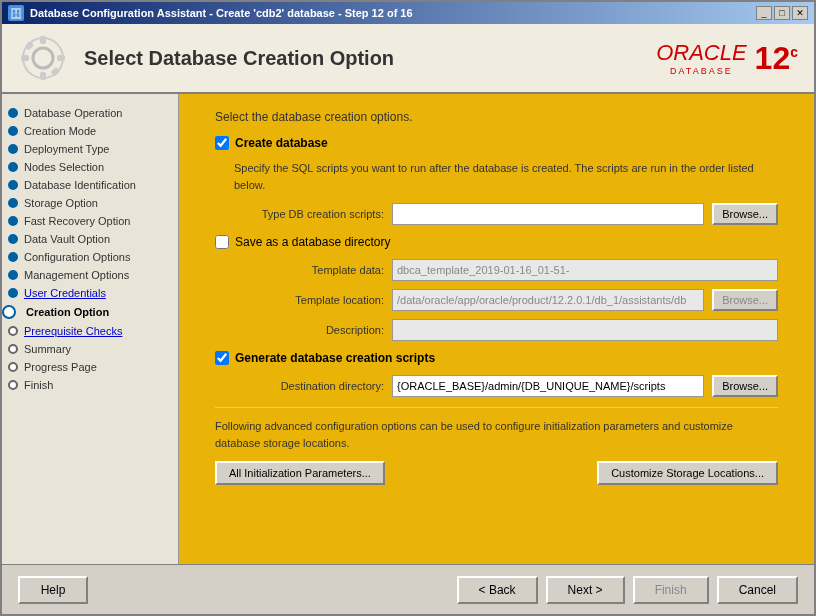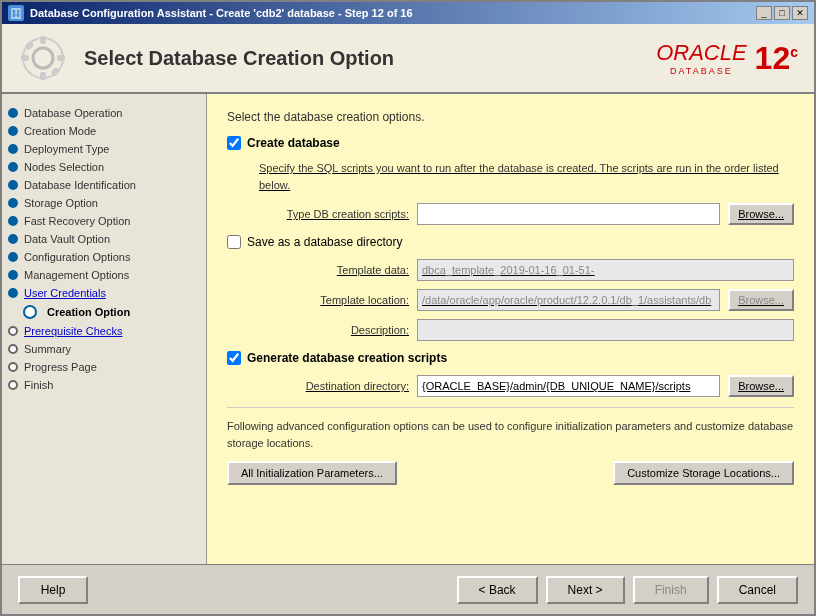--- a/index.html
+++ b/index.html
@@ -109,21 +109,21 @@
     .gear-icon {
       width: 50px;
       height: 50px;
     }
     .content {
       display: flex;
       flex: 1;
       overflow: hidden;
     }
     .sidebar {
-      width: 205px;
+      width: 177px;
       background: #e8e4d8;
       border-right: 1px solid #999;
       padding: 10px 0;
       flex-shrink: 0;
       overflow-y: auto;
     }
     .sidebar-item {
       padding: 3px 8px 3px 20px;
       font-size: 11px;
       color: #333;
@@ -149,22 +149,22 @@
       background: white;
       flex-shrink: 0;
       margin-left: -14px;
     }
     .sidebar-dot.filled {
       background: #0060a0;
       border-color: #0060a0;
     }
     .main-content {
       flex: 1;
-      padding: 16px 20px;
-      background: #fef9c3;
+      padding: 16px 36px;
+      background: #eab308;
       overflow-y: auto;
     }
     .section-title {
       font-size: 12px;
       margin-bottom: 12px;
       color: #333;
     }
     .checkbox-row {
       display: flex;
       align-items: center;
@@ -173,23 +173,22 @@
     }
     .checkbox-row input[type="checkbox"] {
       width: 14px;
       height: 14px;
     }
     .checkbox-label {
       font-size: 12px;
       font-weight: bold;
     }
     .indent-block {
-      margin-left: 32px;
+      margin-left: 19px;
       margin-bottom: 10px;
-      text-decoration: underline;
     }
     .description-text {
       font-size: 11px;
       color: #333;
       margin-bottom: 10px;
       line-height: 1.5;
     }
     .form-row {
       display: flex;
       align-items: center;
@@ -360,21 +359,21 @@
         <span>Configuration Options</span>
       </div>
       <div class="sidebar-item">
         <span class="sidebar-dot filled"></span>
         <span>Management Options</span>
       </div>
       <div class="sidebar-item link">
         <span class="sidebar-dot filled"></span>
         <span>User Credentials</span>
       </div>
-      <div class="sidebar-item current" style="padding-left:21px;">
+      <div class="sidebar-item current" style="padding-left:0;">
         <span style="width:14px;height:14px;border-radius:50%;border:2px solid #0060a0;background:white;display:inline-block;flex-shrink:0;margin-right:4px;"></span>
         <span>Creation Option</span>
       </div>
       <div class="sidebar-item link">
         <span class="sidebar-dot"></span>
         <span>Prerequisite Checks</span>
       </div>
       <div class="sidebar-item">
         <span class="sidebar-dot"></span>
         <span>Summary</span>

